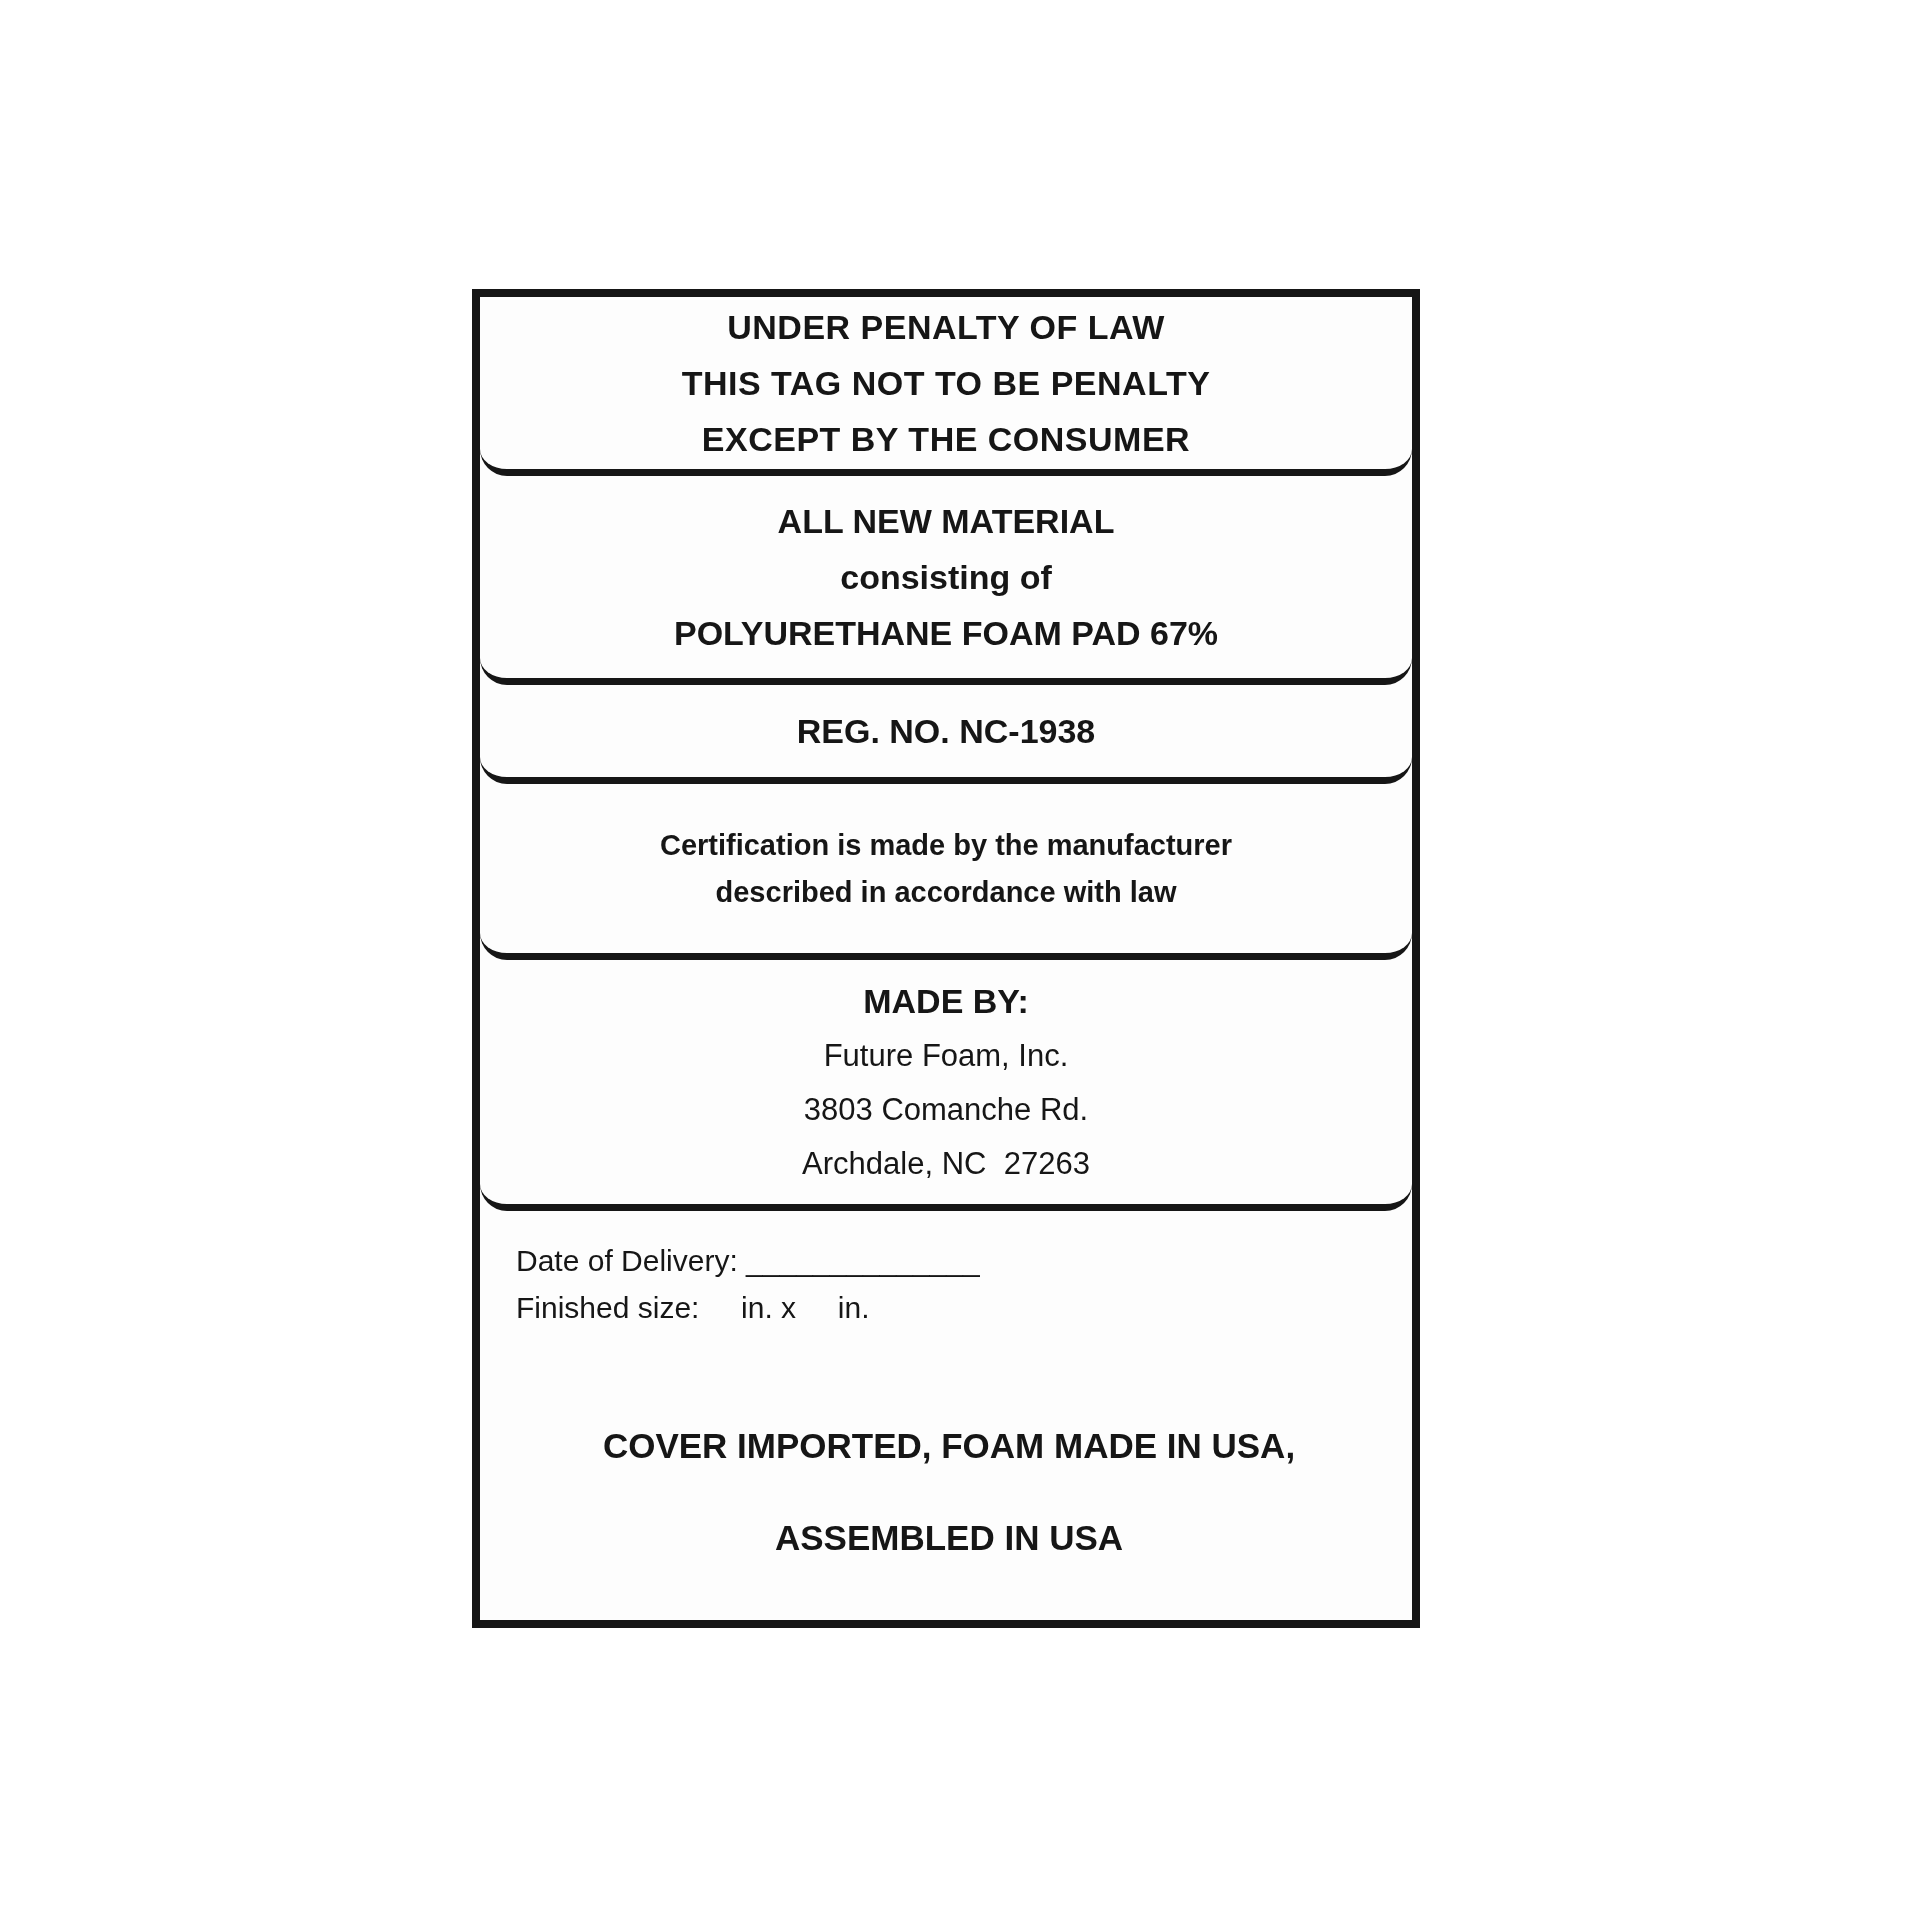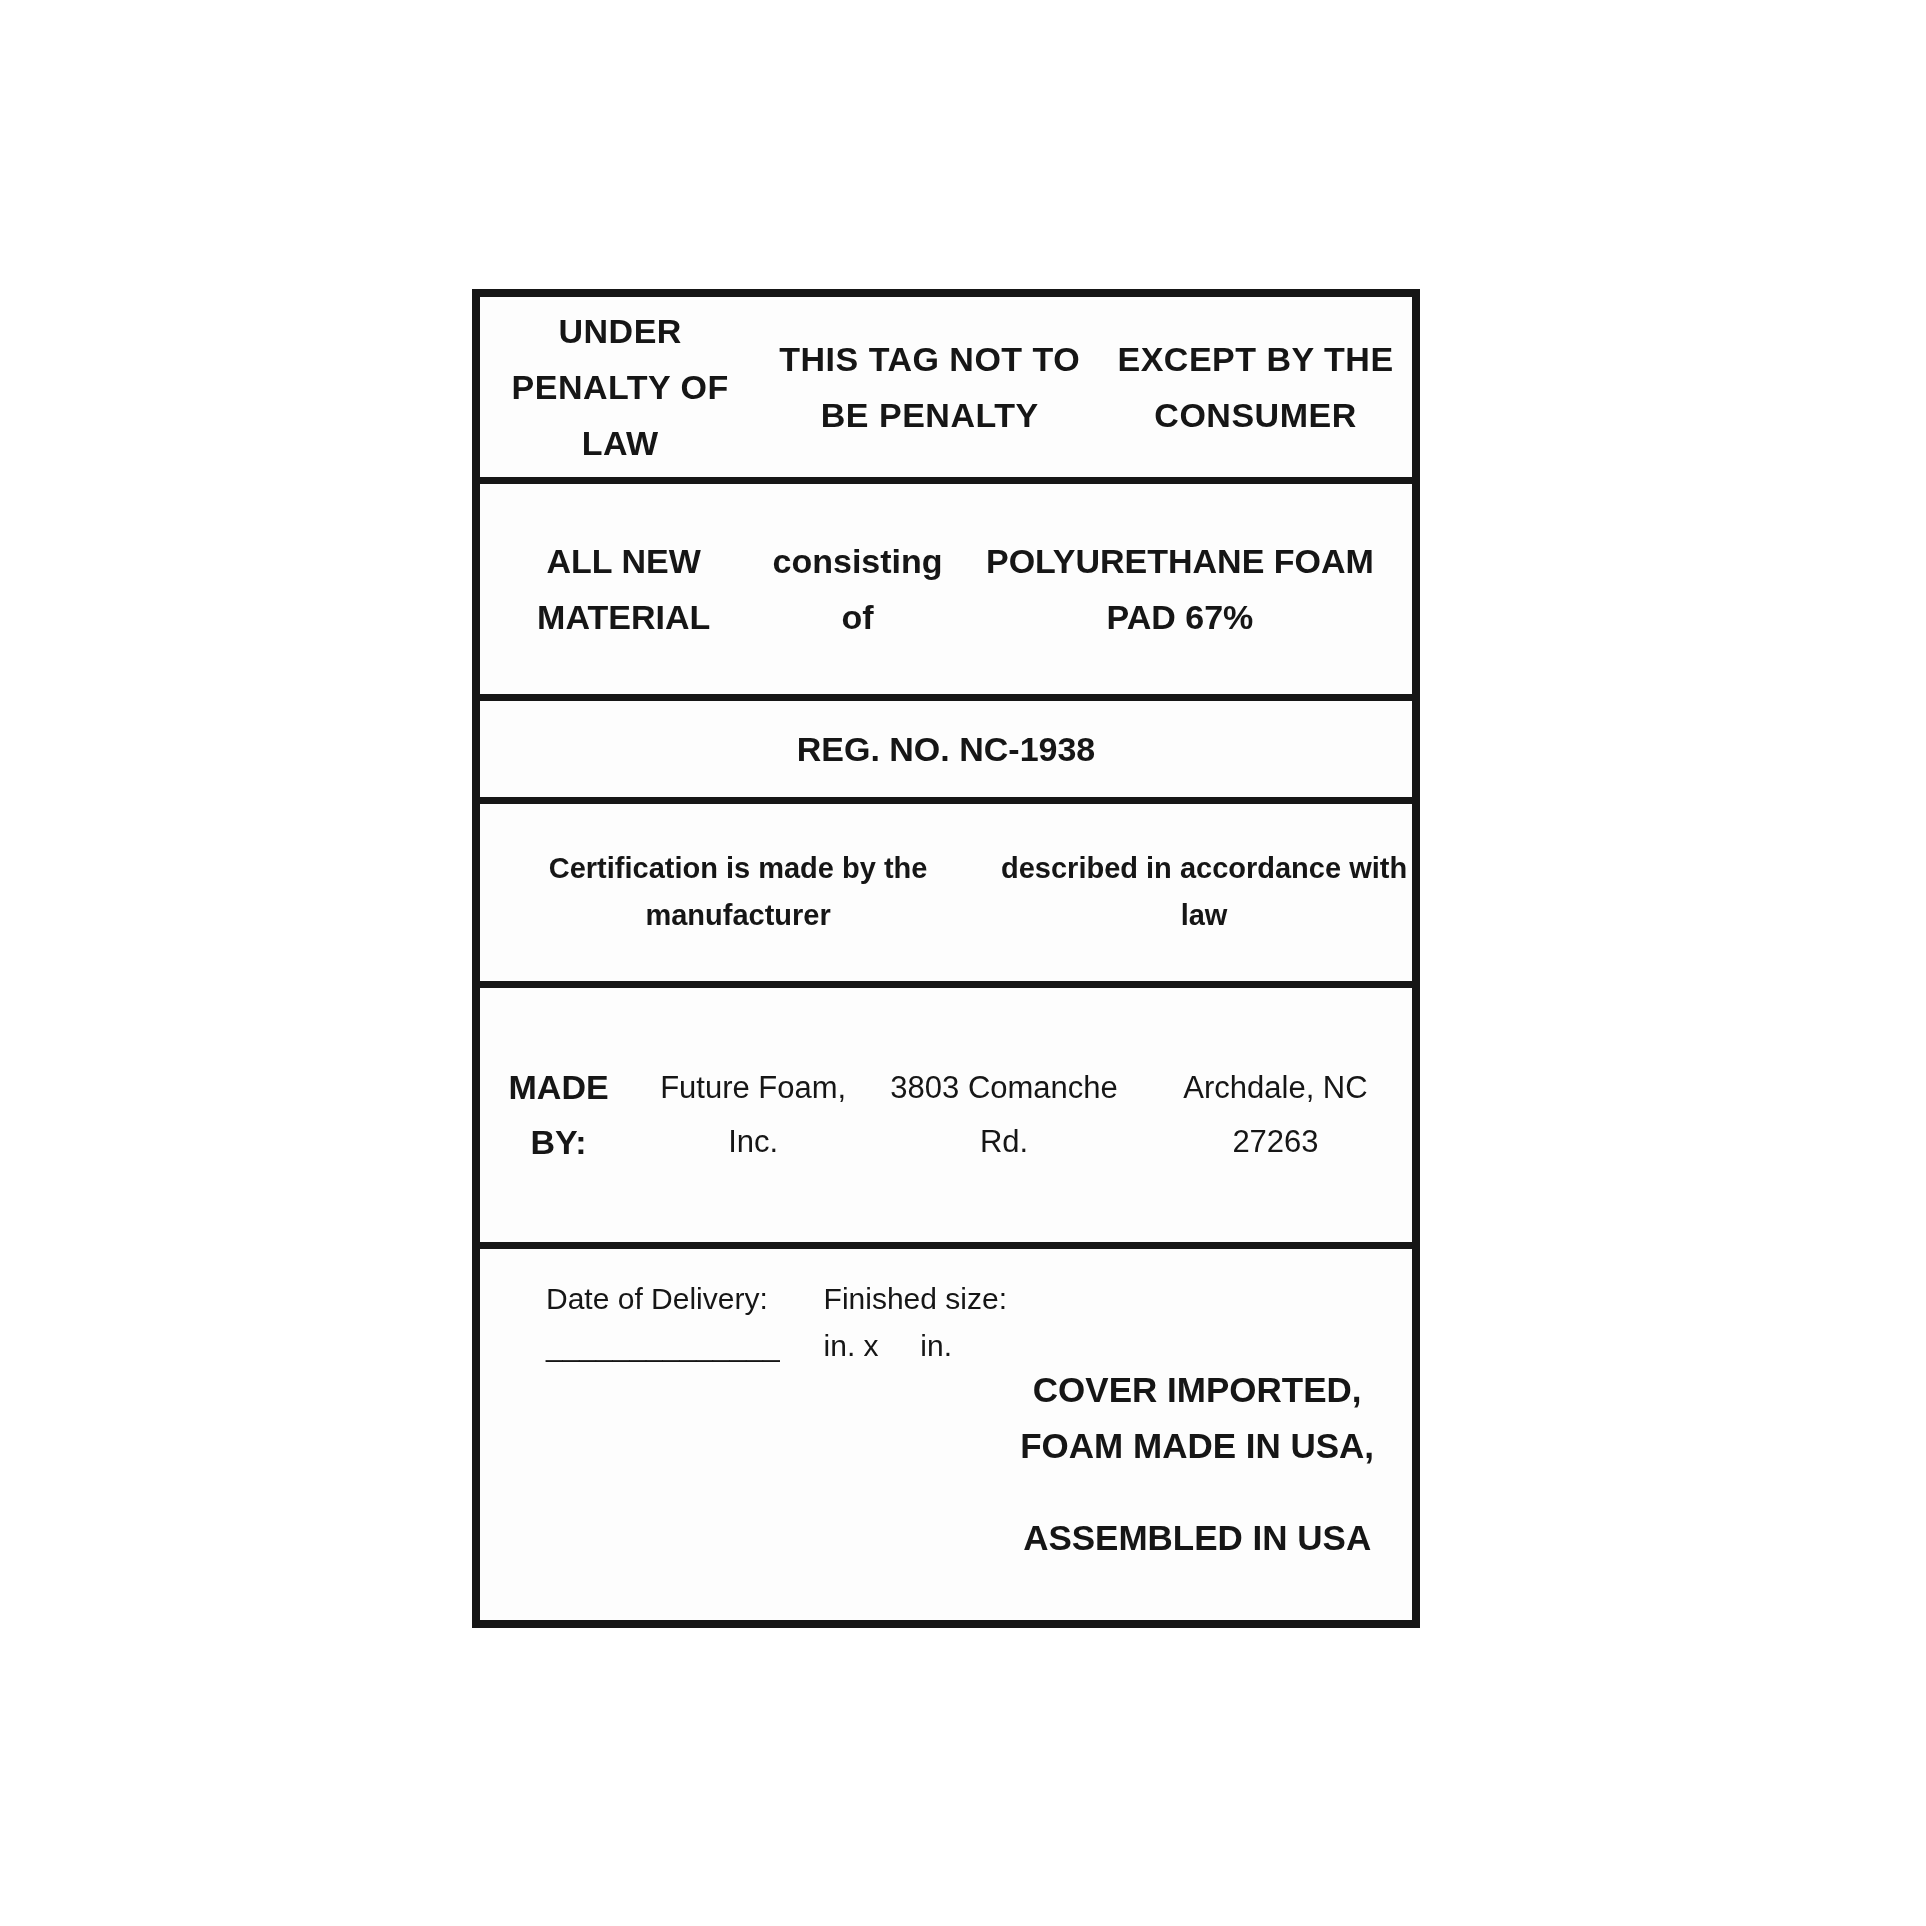--- a/index.html
+++ b/index.html
@@ -20,25 +20,26 @@
     width: 948px;
     height: 1339px;
     border: 8px solid #161616;
     background: #fdfdfd;
     display: flex;
     flex-direction: column;
   }
   .section {
     border-bottom: 7px solid #161616;
     display: flex;
-    flex-direction: row;
+    flex-direction: column;
     justify-content: center;
     align-items: center;
     text-align: center;
     white-space: pre-wrap;
+    border-radius: 27px;
   }
   .section:last-child { border-bottom: none; }
   .sec-penalty   { height: 191px; }
   .sec-material  { height: 222px; }
   .sec-reg       { height: 105px; }
   .sec-cert      { height: 188px; }
   .sec-madeby    { height: 267px; }
   .sec-details   { flex: 1; align-items: stretch; text-align: left; justify-content: flex-start; padding: 26px 30px 18px 36px; }
   .hline {
     font-weight: 700;
@@ -68,21 +69,20 @@
   }
   .madeby-line {
     font-weight: 400;
     font-size: 31px;
     line-height: 54px;
   }
   .detail-line {
     font-weight: 400;
     font-size: 30px;
     line-height: 47px;
-    margin-left: 30px;
   }
   .origin-block {
     margin-top: 51px;
     text-align: center;
   }
   .origin-line {
     font-weight: 700;
     font-size: 35px;
     line-height: 56px;
   }

